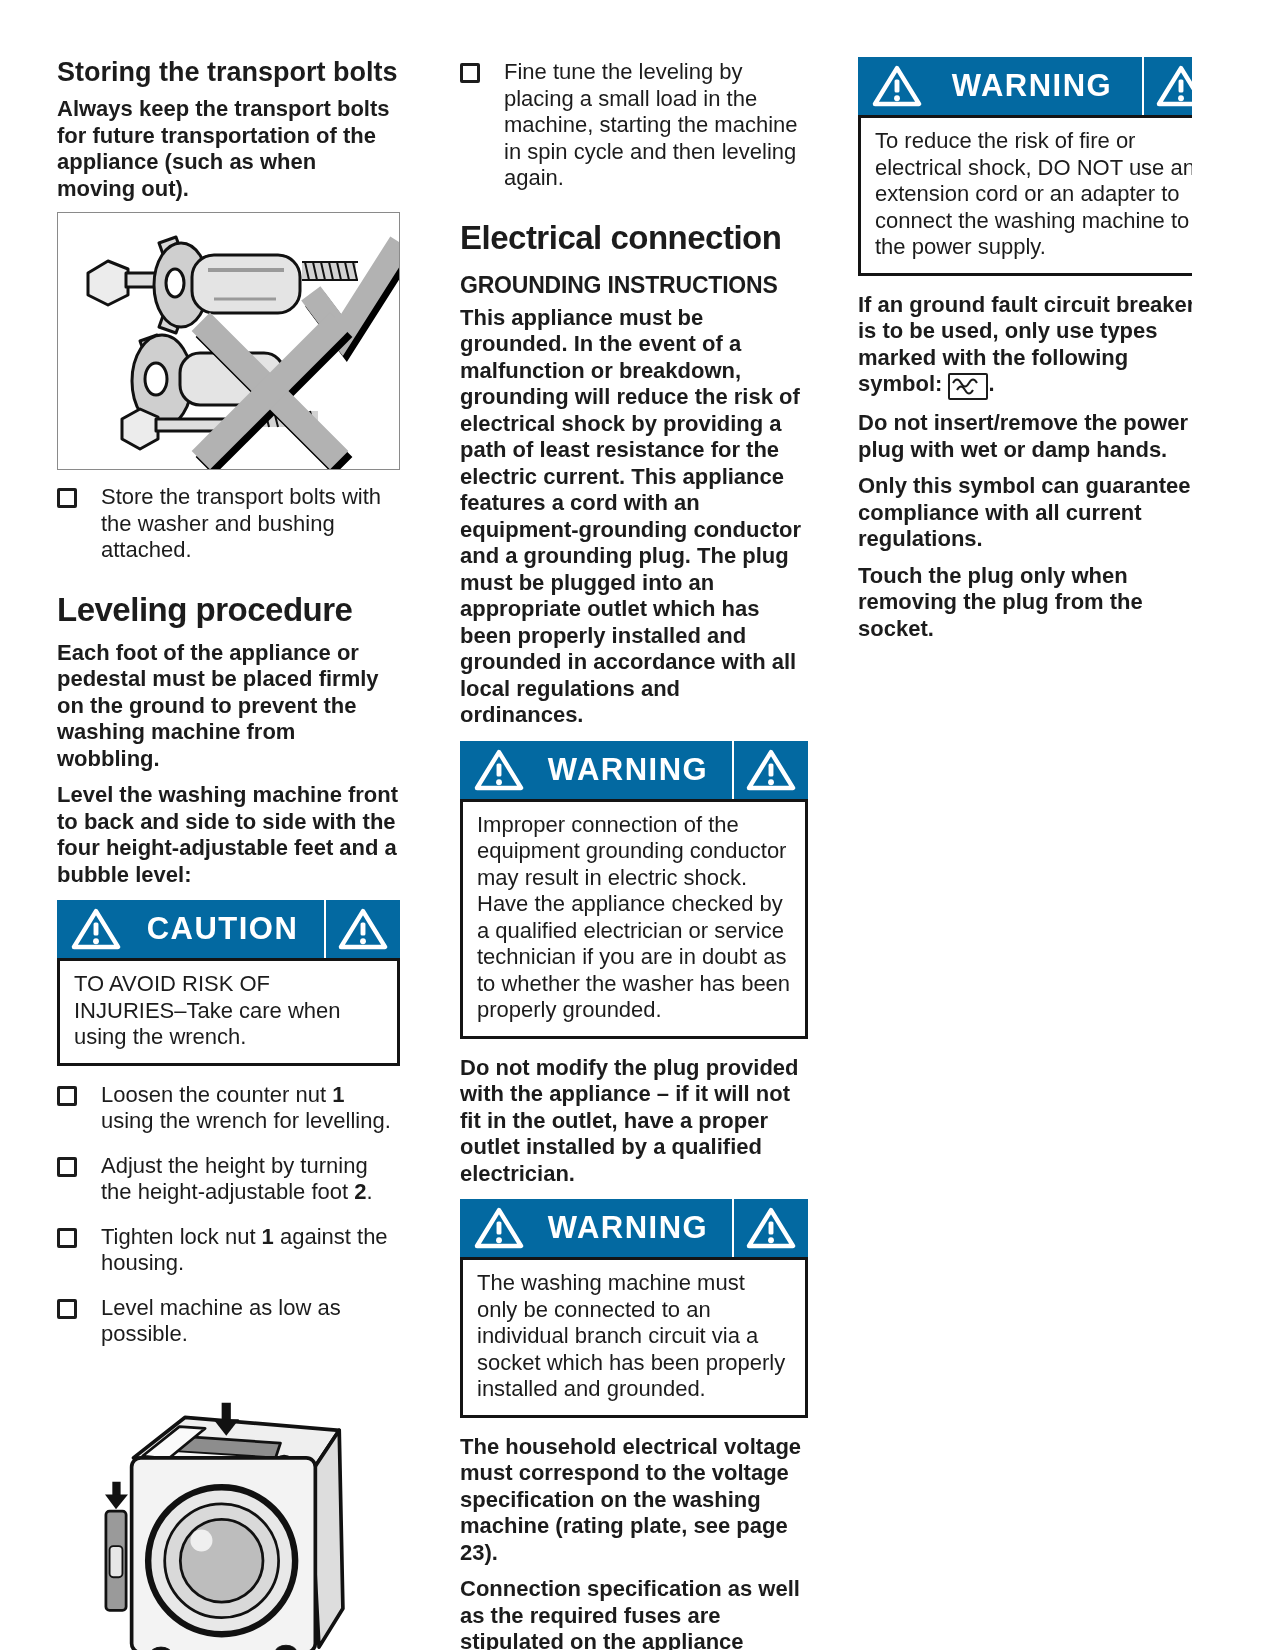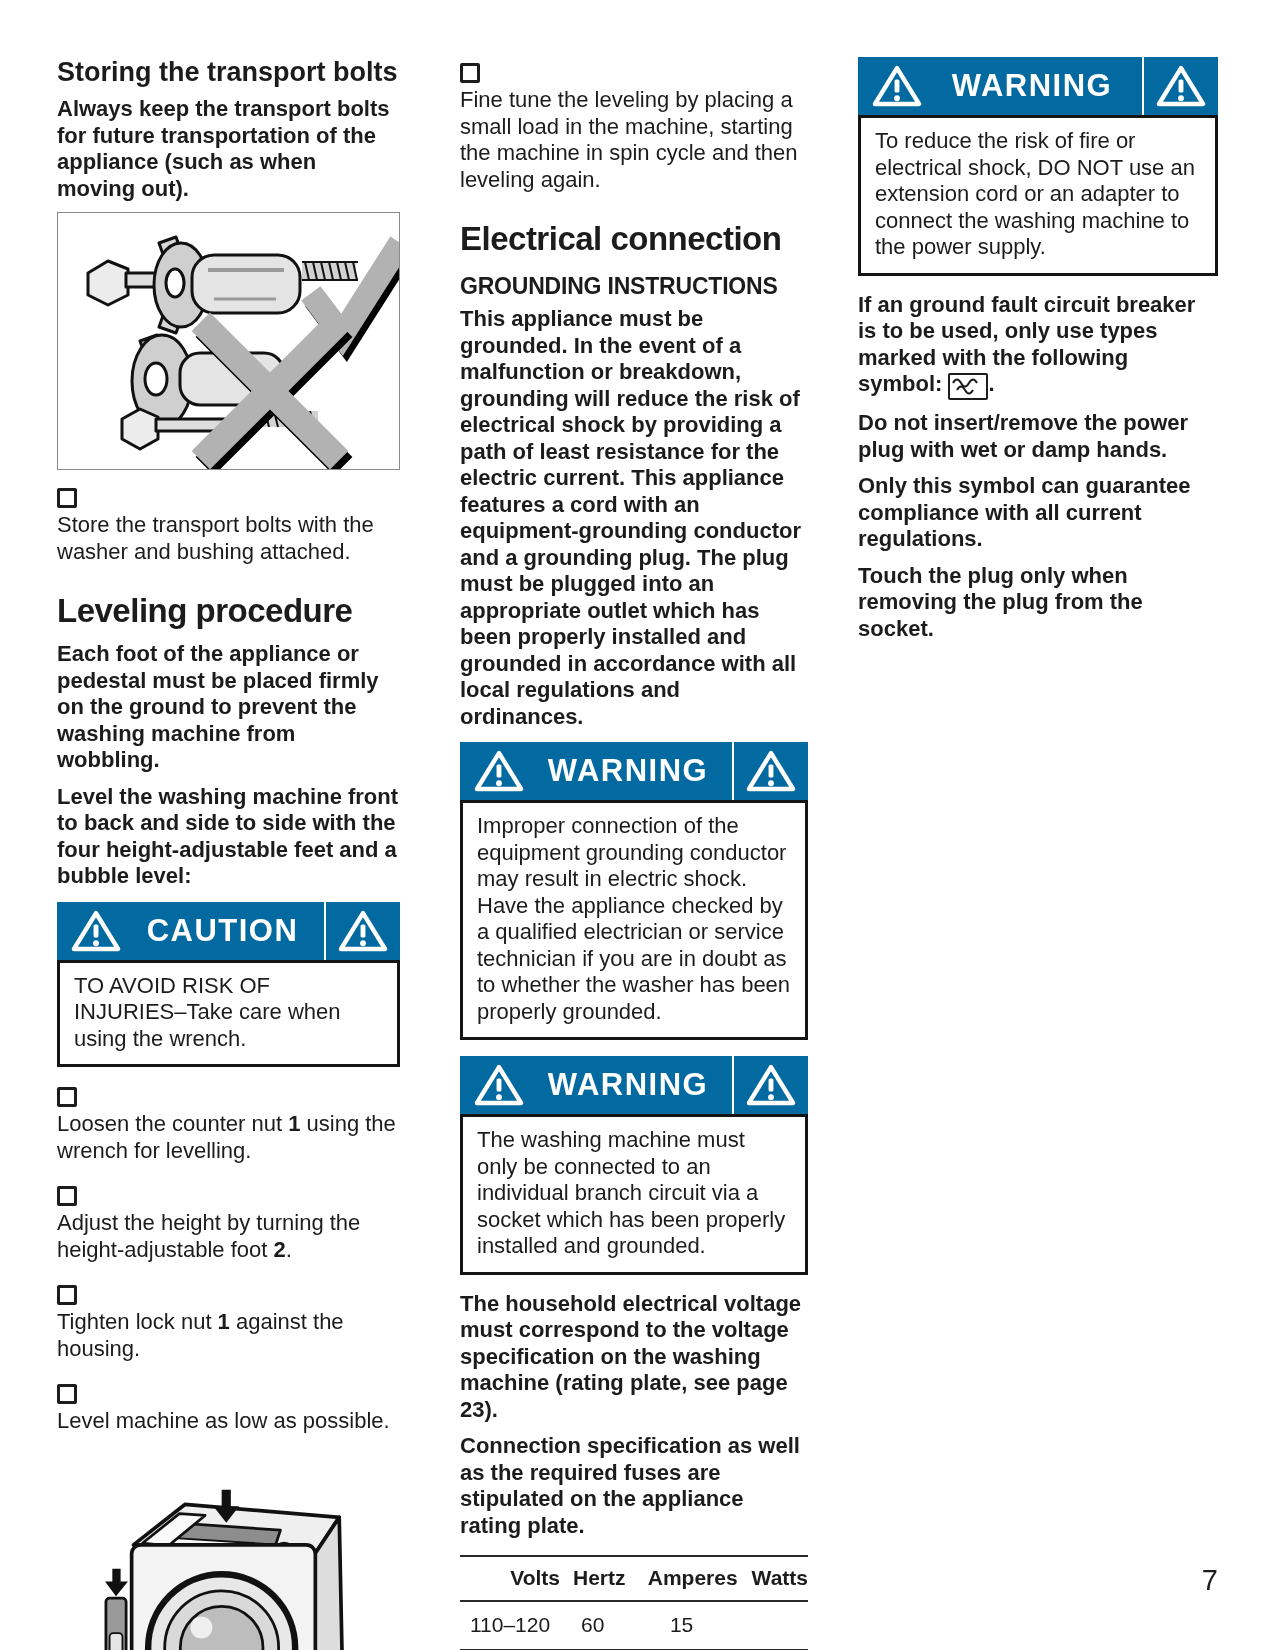--- a/index.html
+++ b/index.html
@@ -1,34 +1,33 @@
 <!DOCTYPE html>
 <html><head>
 <meta charset="utf-8">
 <style>
   html,body { margin:0; padding:0; background:#ffffff; }
   #page {
     position:relative; width:1192px; height:1650px; background:#ffffff;
     font-family:"Liberation Sans","DejaVu Sans",sans-serif; color:#1c1c1c;
     overflow:hidden;
-    padding-left:28px;
   }
   .col { position:absolute; top:57px; }
   #col-left  { left:57px;  width:343px; }
   #col-mid   { left:460px; width:348px; }
   #col-right { left:858px; width:360px; }
 
   p.body { font-size:22px; line-height:26.5px; margin:0 0 10px;font-weight:bold; }
   h2.section { font-size:33px; line-height:36px; font-weight:bold; letter-spacing:-0.5px; margin:28px 0 12px; }
   h3.sub { font-size:27px; line-height:31px; font-weight:bold; margin:0 0 8px; }
   h4.caps { font-size:23px; line-height:27px; font-weight:bold; margin:16px 0 6px; letter-spacing:-0.2px; }
 
   .figure { border:1px solid #8a8a8a; background:#fff; margin:10px 0 14px; }
 
-  .bullet { display:flex; margin:14px 0 18px;flex-direction:column; }
+  .bullet { display:flex; margin:14px 0 18px; }
   .bullet .mark { width:44px; flex:none; padding-top:4px; }
   .checkbox { width:14px; height:14px; border:3px solid #1c1c1c; border-radius:2px; display:inline-block; }
   .bullet .txt { flex:1; font-size:22px; line-height:26.5px; }
 
   .alertbox { margin:12px 0 16px; }
   .alert-head { background:#0369a1; height:58px; display:flex; align-items:center; }
   .alert-head svg.tri { width:50px; height:44px; flex:none; }
   .tri-left  { margin-left:14px; }
   .tri-right { margin:0 12px; }
   .alert-title { flex:1; text-align:center; color:#ffffff; font-size:31px; font-weight:bold; letter-spacing:1.5px; }
@@ -217,20 +216,21 @@
           </svg>
         <span class="alert-title">WARNING</span>
         <span class="alert-divider"></span>
         <svg class="tri tri-right" viewBox="0 0 60 54">
             <use href="#warn-tri"></use>
           </svg>
       </div>
       <div class="alert-body">Improper connection of the equipment grounding conductor may result in electric shock. Have the appliance checked by a qualified electrician or service technician if you are in doubt as to whether the washer has been properly grounded.</div>
     </div>
 
+    <p class="body">Do not modify the plug provided with the appliance – if it will not fit in the outlet, have a proper outlet installed by a qualified electrician.</p>
 
     <div class="alertbox">
       <div class="alert-head">
         <svg class="tri tri-left" viewBox="0 0 60 54">
             <use href="#warn-tri"></use>
           </svg>
         <span class="alert-title">WARNING</span>
         <span class="alert-divider"></span>
         <svg class="tri tri-right" viewBox="0 0 60 54">
             <use href="#warn-tri"></use>

